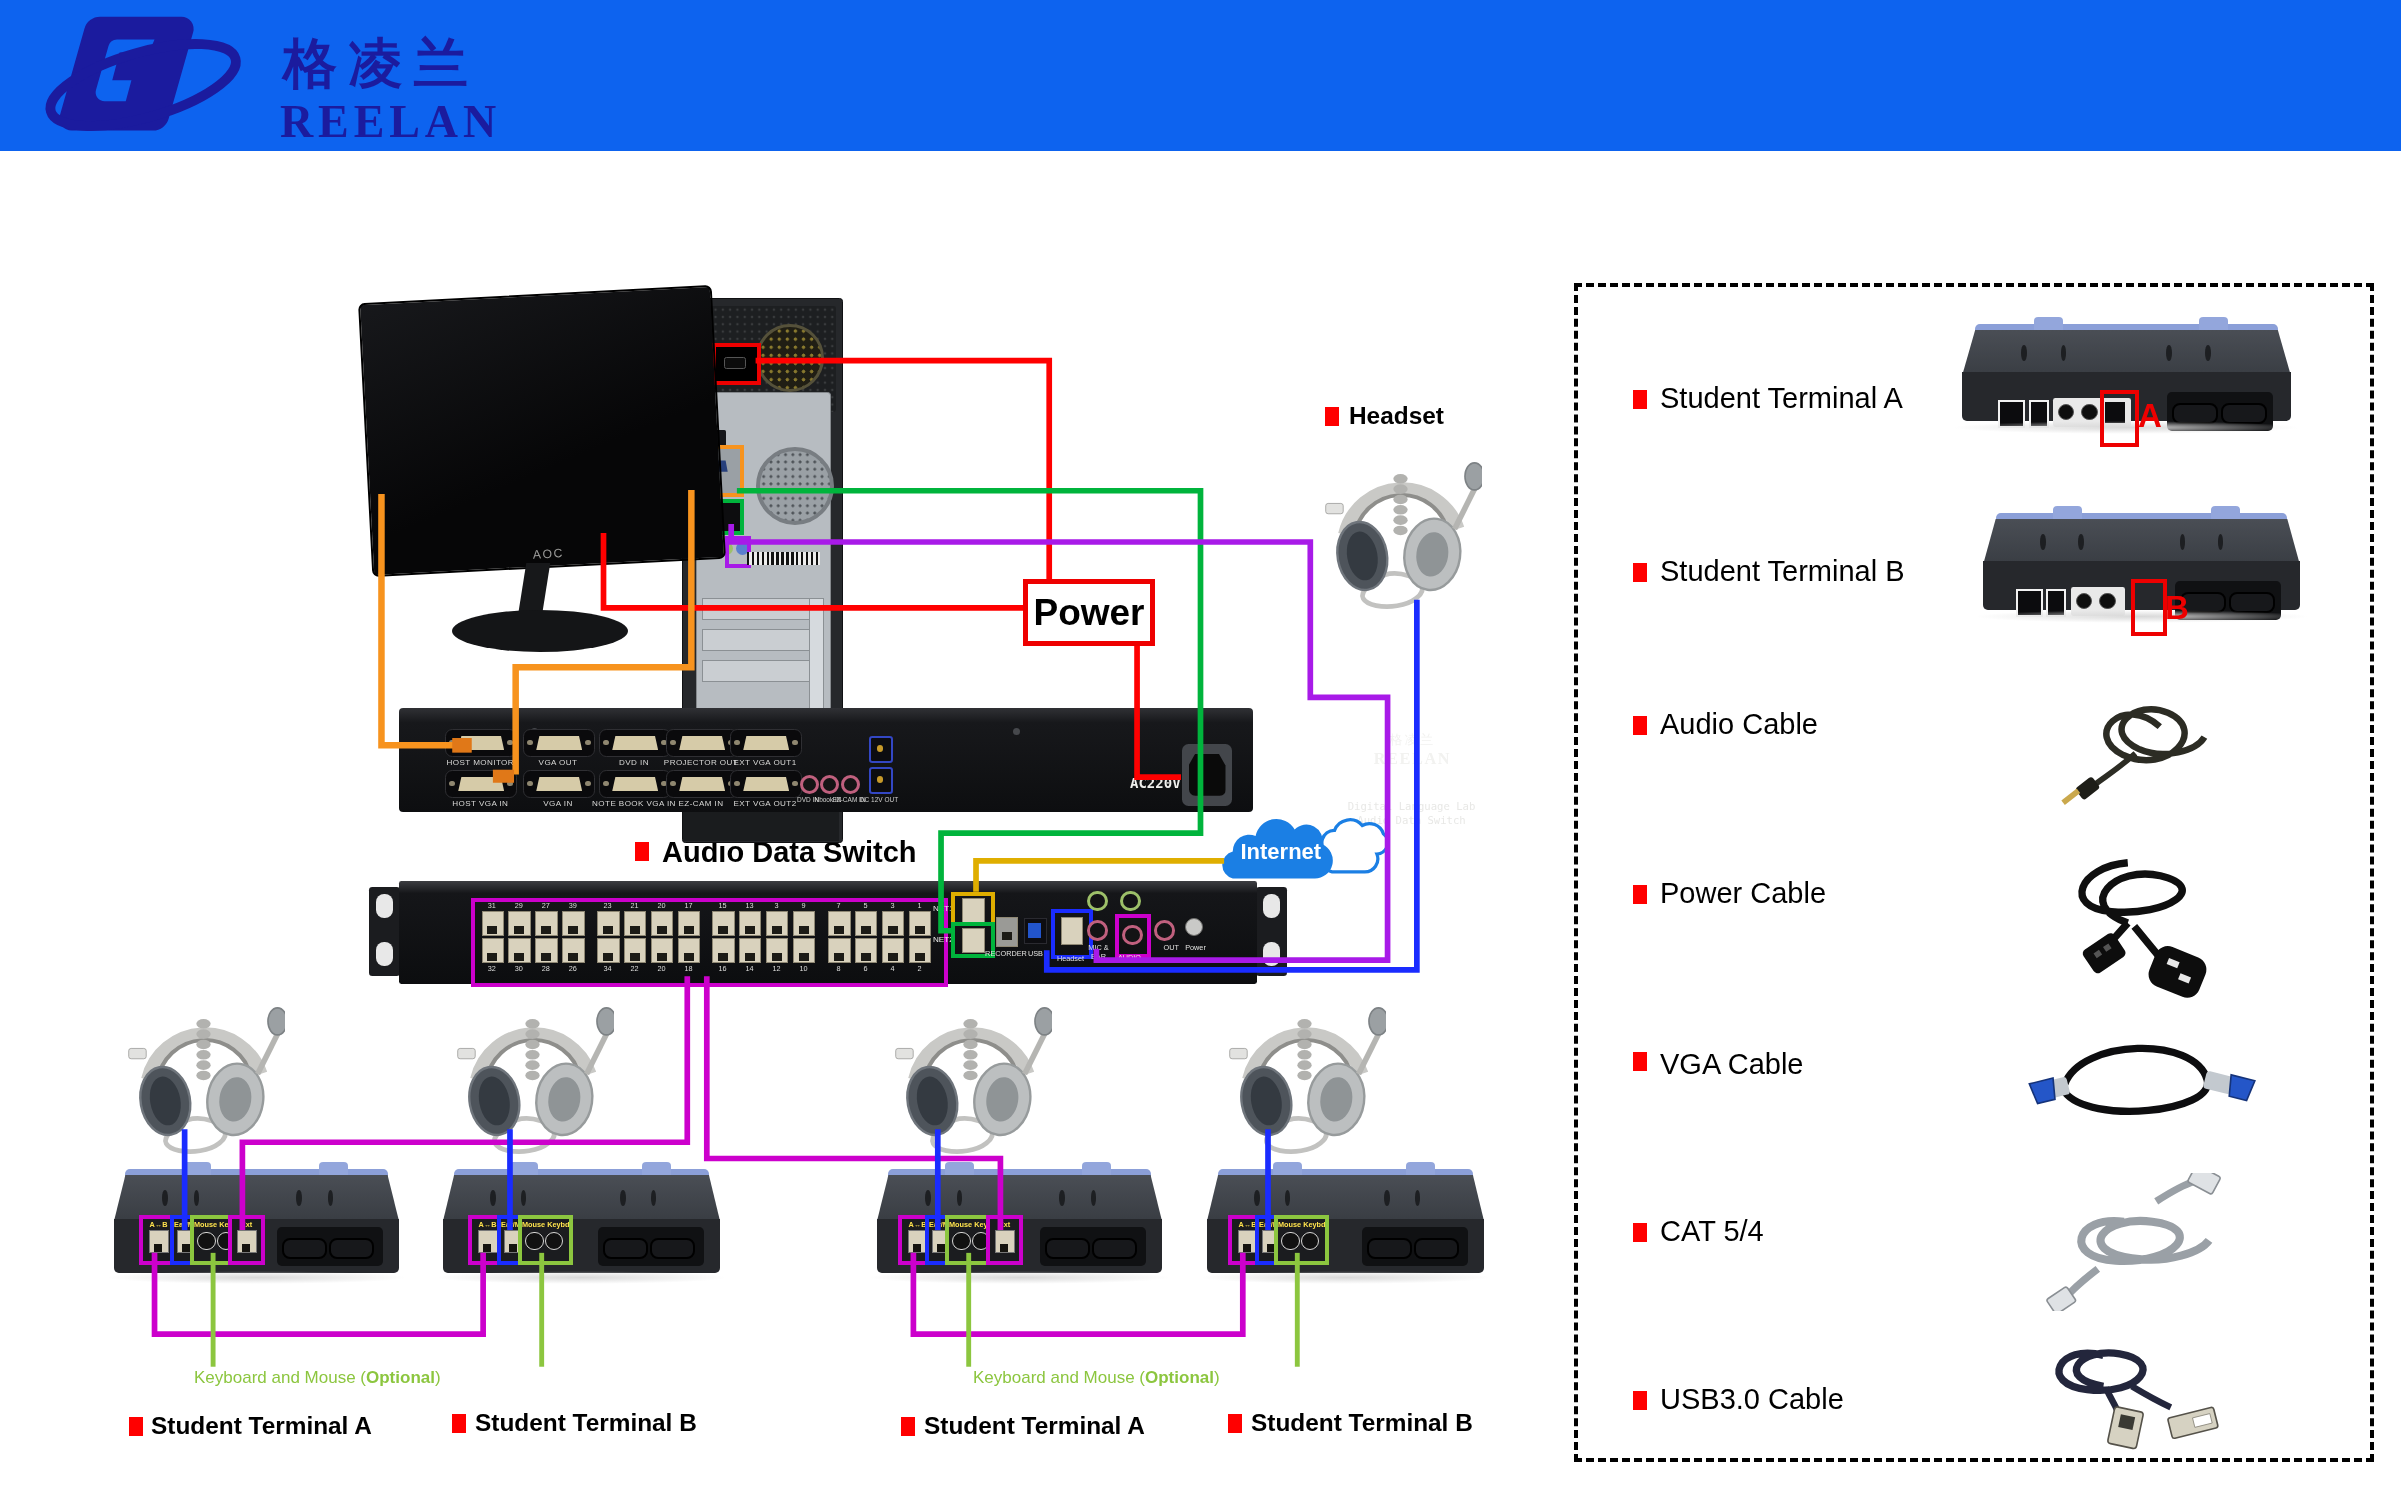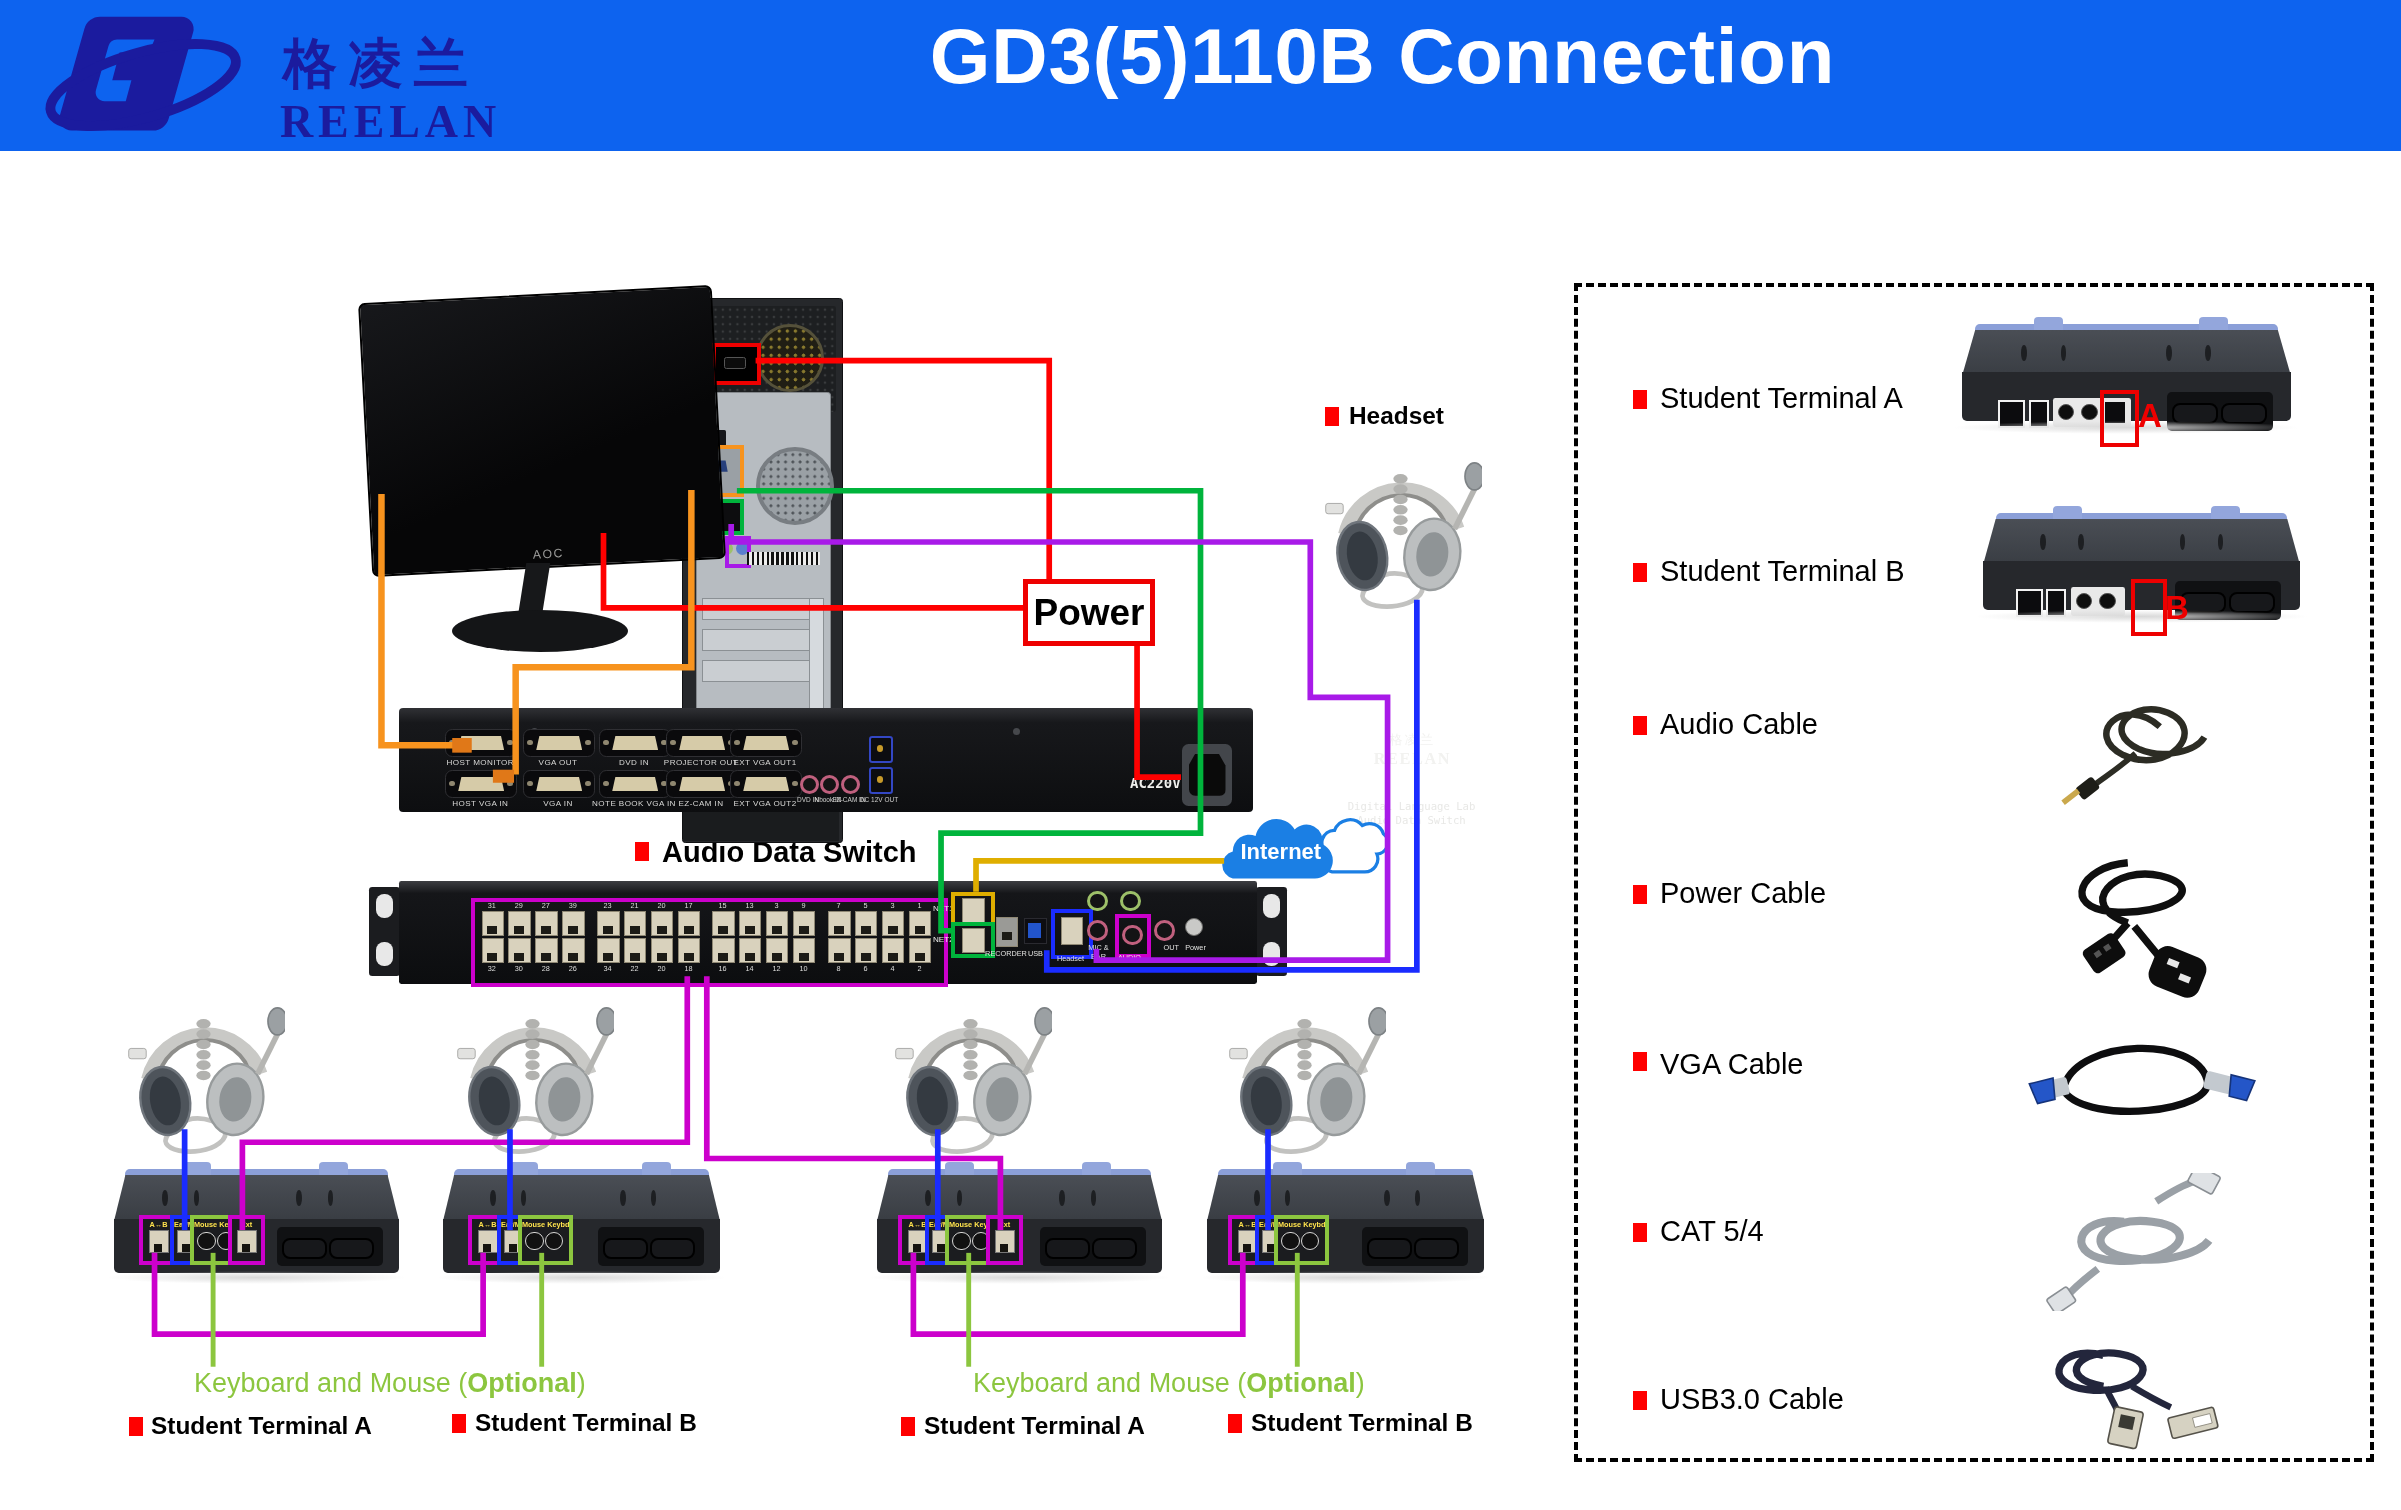--- a/index.html
+++ b/index.html
@@ -12,21 +12,21 @@
          font-size:78px;font-weight:bold;color:#ffffff;letter-spacing:0.8px;}
   #logo{position:absolute;left:39px;top:9.8px;width:521px;height:137px;}
   #logo-cn{position:absolute;left:244px;top:18px;font-size:54px;font-weight:bold;
            font-family:"Liberation Serif",serif;letter-spacing:11.4px;}
   #logo-en{position:absolute;left:241px;top:85px;font-size:46px;font-weight:bold;
            font-family:"Liberation Serif",serif;letter-spacing:4.9px;}
   
   .bullet{position:absolute;width:14px;height:18.7px;background:#ff0000;}
   .biglabel{position:absolute;font-weight:bold;color:#000;font-size:29px;white-space:nowrap;}
   .midlabel{position:absolute;font-weight:bold;color:#000;font-size:24.4px;white-space:nowrap;}
-  .kb-label{position:absolute;font-size:27px;color:#8cc63f;white-space:nowrap;}
+  .kb-label{position:absolute;font-size:17px;color:#8cc63f;white-space:nowrap;}
   .kb-label b{font-weight:bold;}
   
   #power-box{position:absolute;left:1023px;top:579px;width:122px;height:57px;background:#fff;
              border:5.7px solid #ee0000;display:flex;align-items:center;justify-content:center;
              font-size:37px;font-weight:bold;z-index:60;}
   
   #monitor{position:absolute;left:358px;top:286px;width:366px;height:350px;z-index:10;}
   #mon-screen{position:absolute;left:6.5px;top:8.1px;width:350px;height:270px;background:linear-gradient(160deg,#17181b,#060607 60%);
               border:2.4px solid #000;border-radius:6.5px;transform:rotate(-3deg);}
   #mon-brand{position:absolute;left:0;right:0;bottom:4.9px;text-align:center;font-size:12.2px;color:#9a9a98;letter-spacing:1.6px;}
@@ -138,21 +138,20 @@
   <div id="header" style="background: rgb(13, 99, 239);">
     <div id="logo">
       <svg width="236" height="137" viewBox="0 0 290 168">
         <path d="M75,8 h100 a15,15 0 0 1 14.4,19.2 l-30,106 a20,20 0 0 1-19.2,14.8 h-100 a15,15 0 0 1-14.4-19.2 l30-106 A20,20 0 0 1 75,8 z" fill="#1b1b9e"></path>
         <path d="M142,36 H96 a11,11 0 0 0-10.6,8 L70,98 a11,11 0 0 0 10.6,14 h26 l7-26 H90 l9-34 h36 z" fill="#0d63ef"></path>
         <ellipse cx="128" cy="92" rx="118" ry="40" fill="none" stroke="#1b1b9e" stroke-width="12" transform="rotate(-16 128 92)"></ellipse>
       </svg>
       <div id="logo-cn" style="color: rgb(27, 27, 158);">格凌兰</div>
       <div id="logo-en" style="color: rgb(27, 27, 158);">REELAN</div>
     </div>
-    <div id="title">GD3(5)110B Connection</div>
   </div>
 
   <div id="monitor">
     <div id="mon-screen">
       <div id="mon-brand">AOC</div>
     </div>
     <div id="mon-stand"></div>
     <div id="mon-base"></div>
   </div>
 

